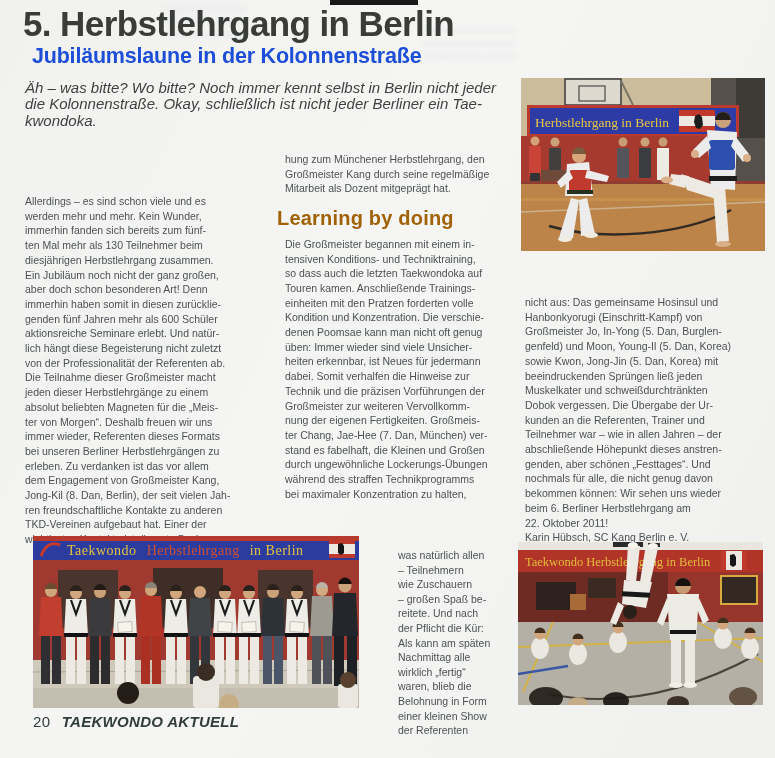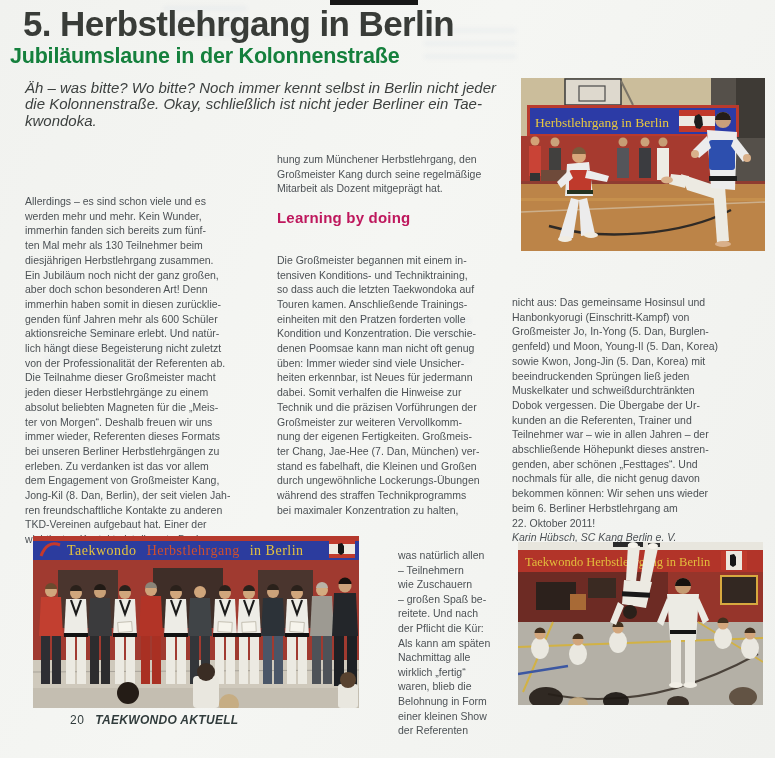--- a/index.html
+++ b/index.html
@@ -7,34 +7,34 @@
     width:775px;height:758px;position:relative;overflow:hidden;
     background:linear-gradient(115deg,#f1f2ef 0%,#f5f6f3 45%,#f0f1ee 100%);
     font-family:"Liberation Sans",sans-serif;
   }
   .page{position:absolute;inset:0;}
   .ghost{position:absolute;filter:blur(2px);opacity:.55;z-index:0;
     background:repeating-linear-gradient(180deg,rgba(128,152,192,.13) 0 5px,rgba(128,152,192,0) 5px 13px);}
   .scan-bar{position:absolute;left:330px;top:0;width:88px;height:5px;background:#181818;z-index:3;}
   .h1{position:absolute;left:23px;top:6px;z-index:2;font-size:35px;font-weight:bold;
       color:#393c38;letter-spacing:-0.6px;line-height:1.02;white-space:nowrap;}
-  .h2{position:absolute;left:10px;top:44px;z-index:2;font-size:21.5px;font-weight:bold;
-      color:#15803d;letter-spacing:-0.2px;white-space:nowrap;}
+  .h2{position:absolute;left:32px;top:44px;z-index:2;font-size:21.5px;font-weight:bold;
+      color:#1d4ed8;letter-spacing:-0.2px;white-space:nowrap;}
   .lede{position:absolute;left:25px;top:80px;width:505px;z-index:2;font-size:15px;
       line-height:16.4px;font-style:italic;color:#3c403f;white-space:pre-line;}
   .body-col{position:absolute;z-index:2;font-size:10.5px;line-height:14.7px;color:#4c5155;}
   .prelines{white-space:pre-line;margin-top:42px;}
   #col1{left:25px;top:152px;width:250px;}
   #col2{left:277px;top:152px;width:250px;}
-  #col2 h3{font-size:15px;font-weight:bold;color:#be185d;margin:15px 0 27px 0;letter-spacing:.2px;}
-  #col2 .intro,#col2 .bodytext{white-space:pre-line;}
+  #col2 h3{font-size:20px;font-weight:bold;color:#a16207;margin:15px 0 11px 0;letter-spacing:.2px;}
+  #col2 .intro,#col2 .bodytext{white-space:pre-line;margin-left:8px;}
   #colwrap{left:398px;top:506px;width:125px;line-height:14.6px;}
-  #col3{left:512px;top:253px;width:248px;}
-  .byline{font-style:italic;}
-  .footer{position:absolute;left:33px;top:713px;z-index:2;font-size:12px;color:#313c3c;margin-left:37px;}
+  #col3{left:525px;top:253px;width:248px;}
+  .byline{}
+  .footer{position:absolute;left:33px;top:713px;z-index:2;font-size:15px;color:#313c3c;}
   .footer .num{letter-spacing:.5px;}
   .footer .mag{font-weight:bold;font-style:italic;margin-left:11px;letter-spacing:.3px;}
   .photo{position:absolute;z-index:2;margin-top:14px;}
   #photo-tr{left:521px;top:64px;width:244px;height:173px;}
   #photo-bl{left:33px;top:522px;width:326px;height:172px;}
   #photo-br{left:518px;top:528px;width:245px;height:163px;}
   .photo svg{display:block;width:100%;height:100%;}
   .banner-text{font-family:"Liberation Serif",serif;}
 </style>
 </head>

